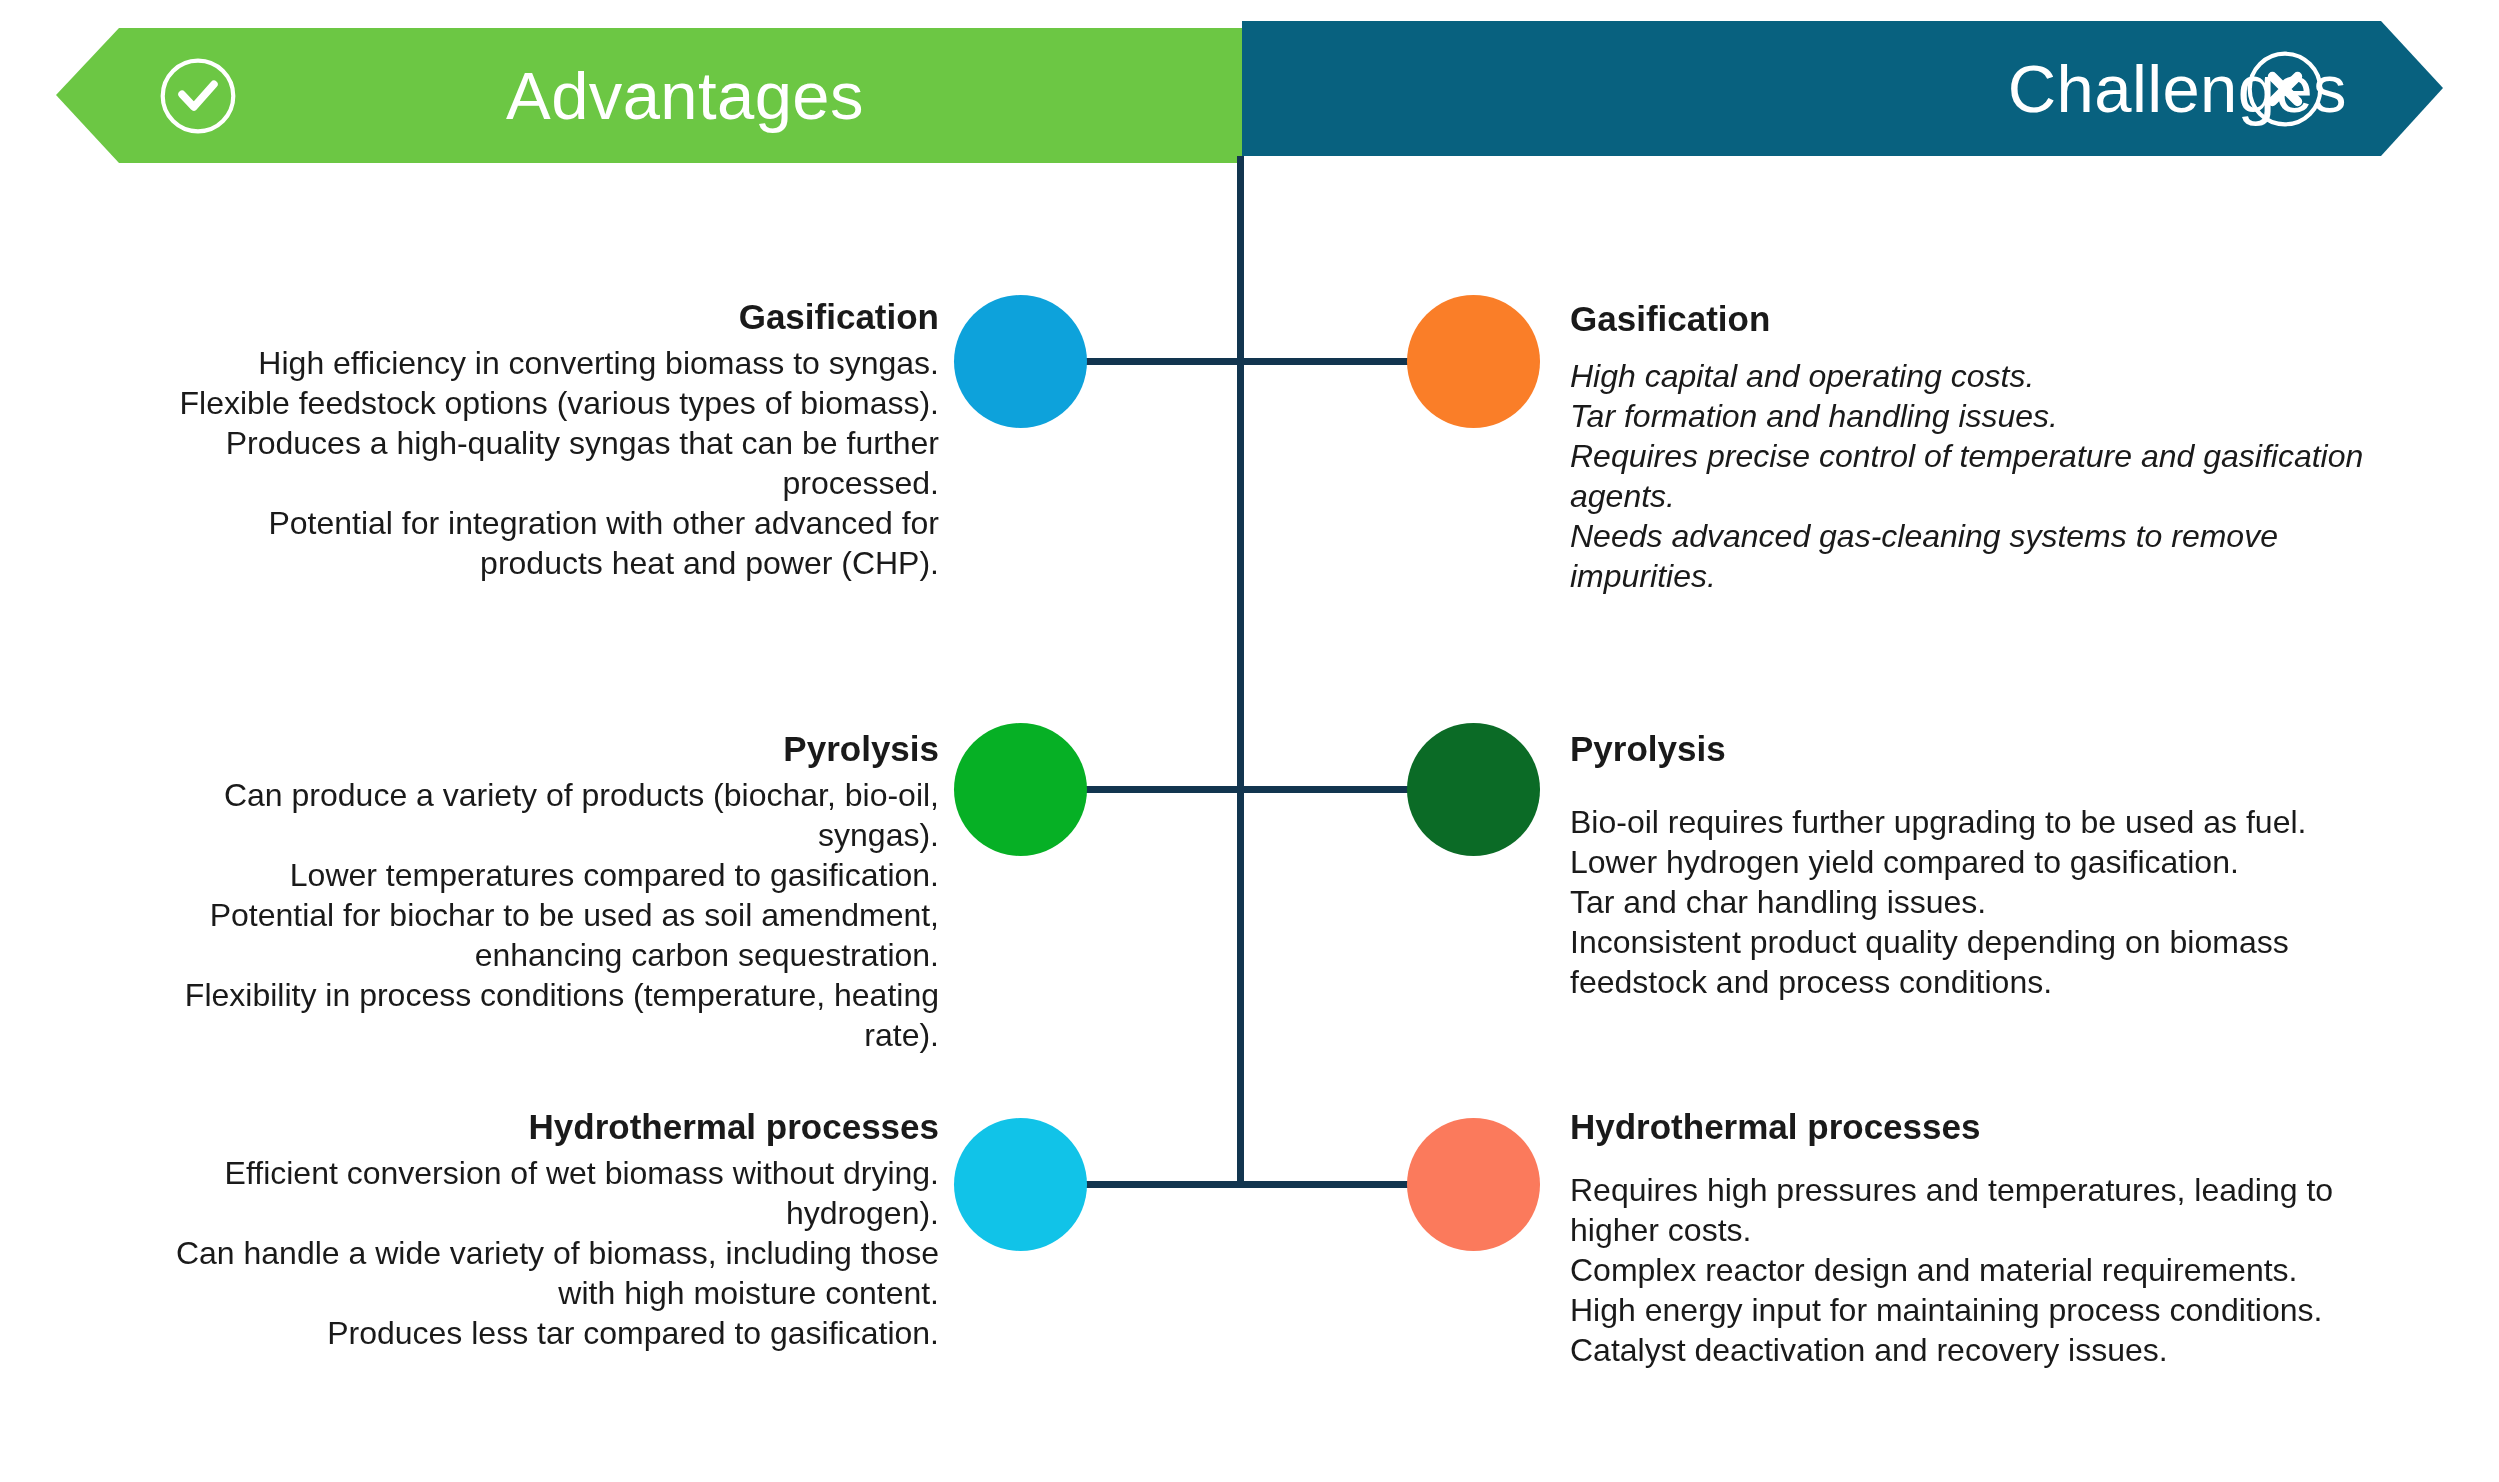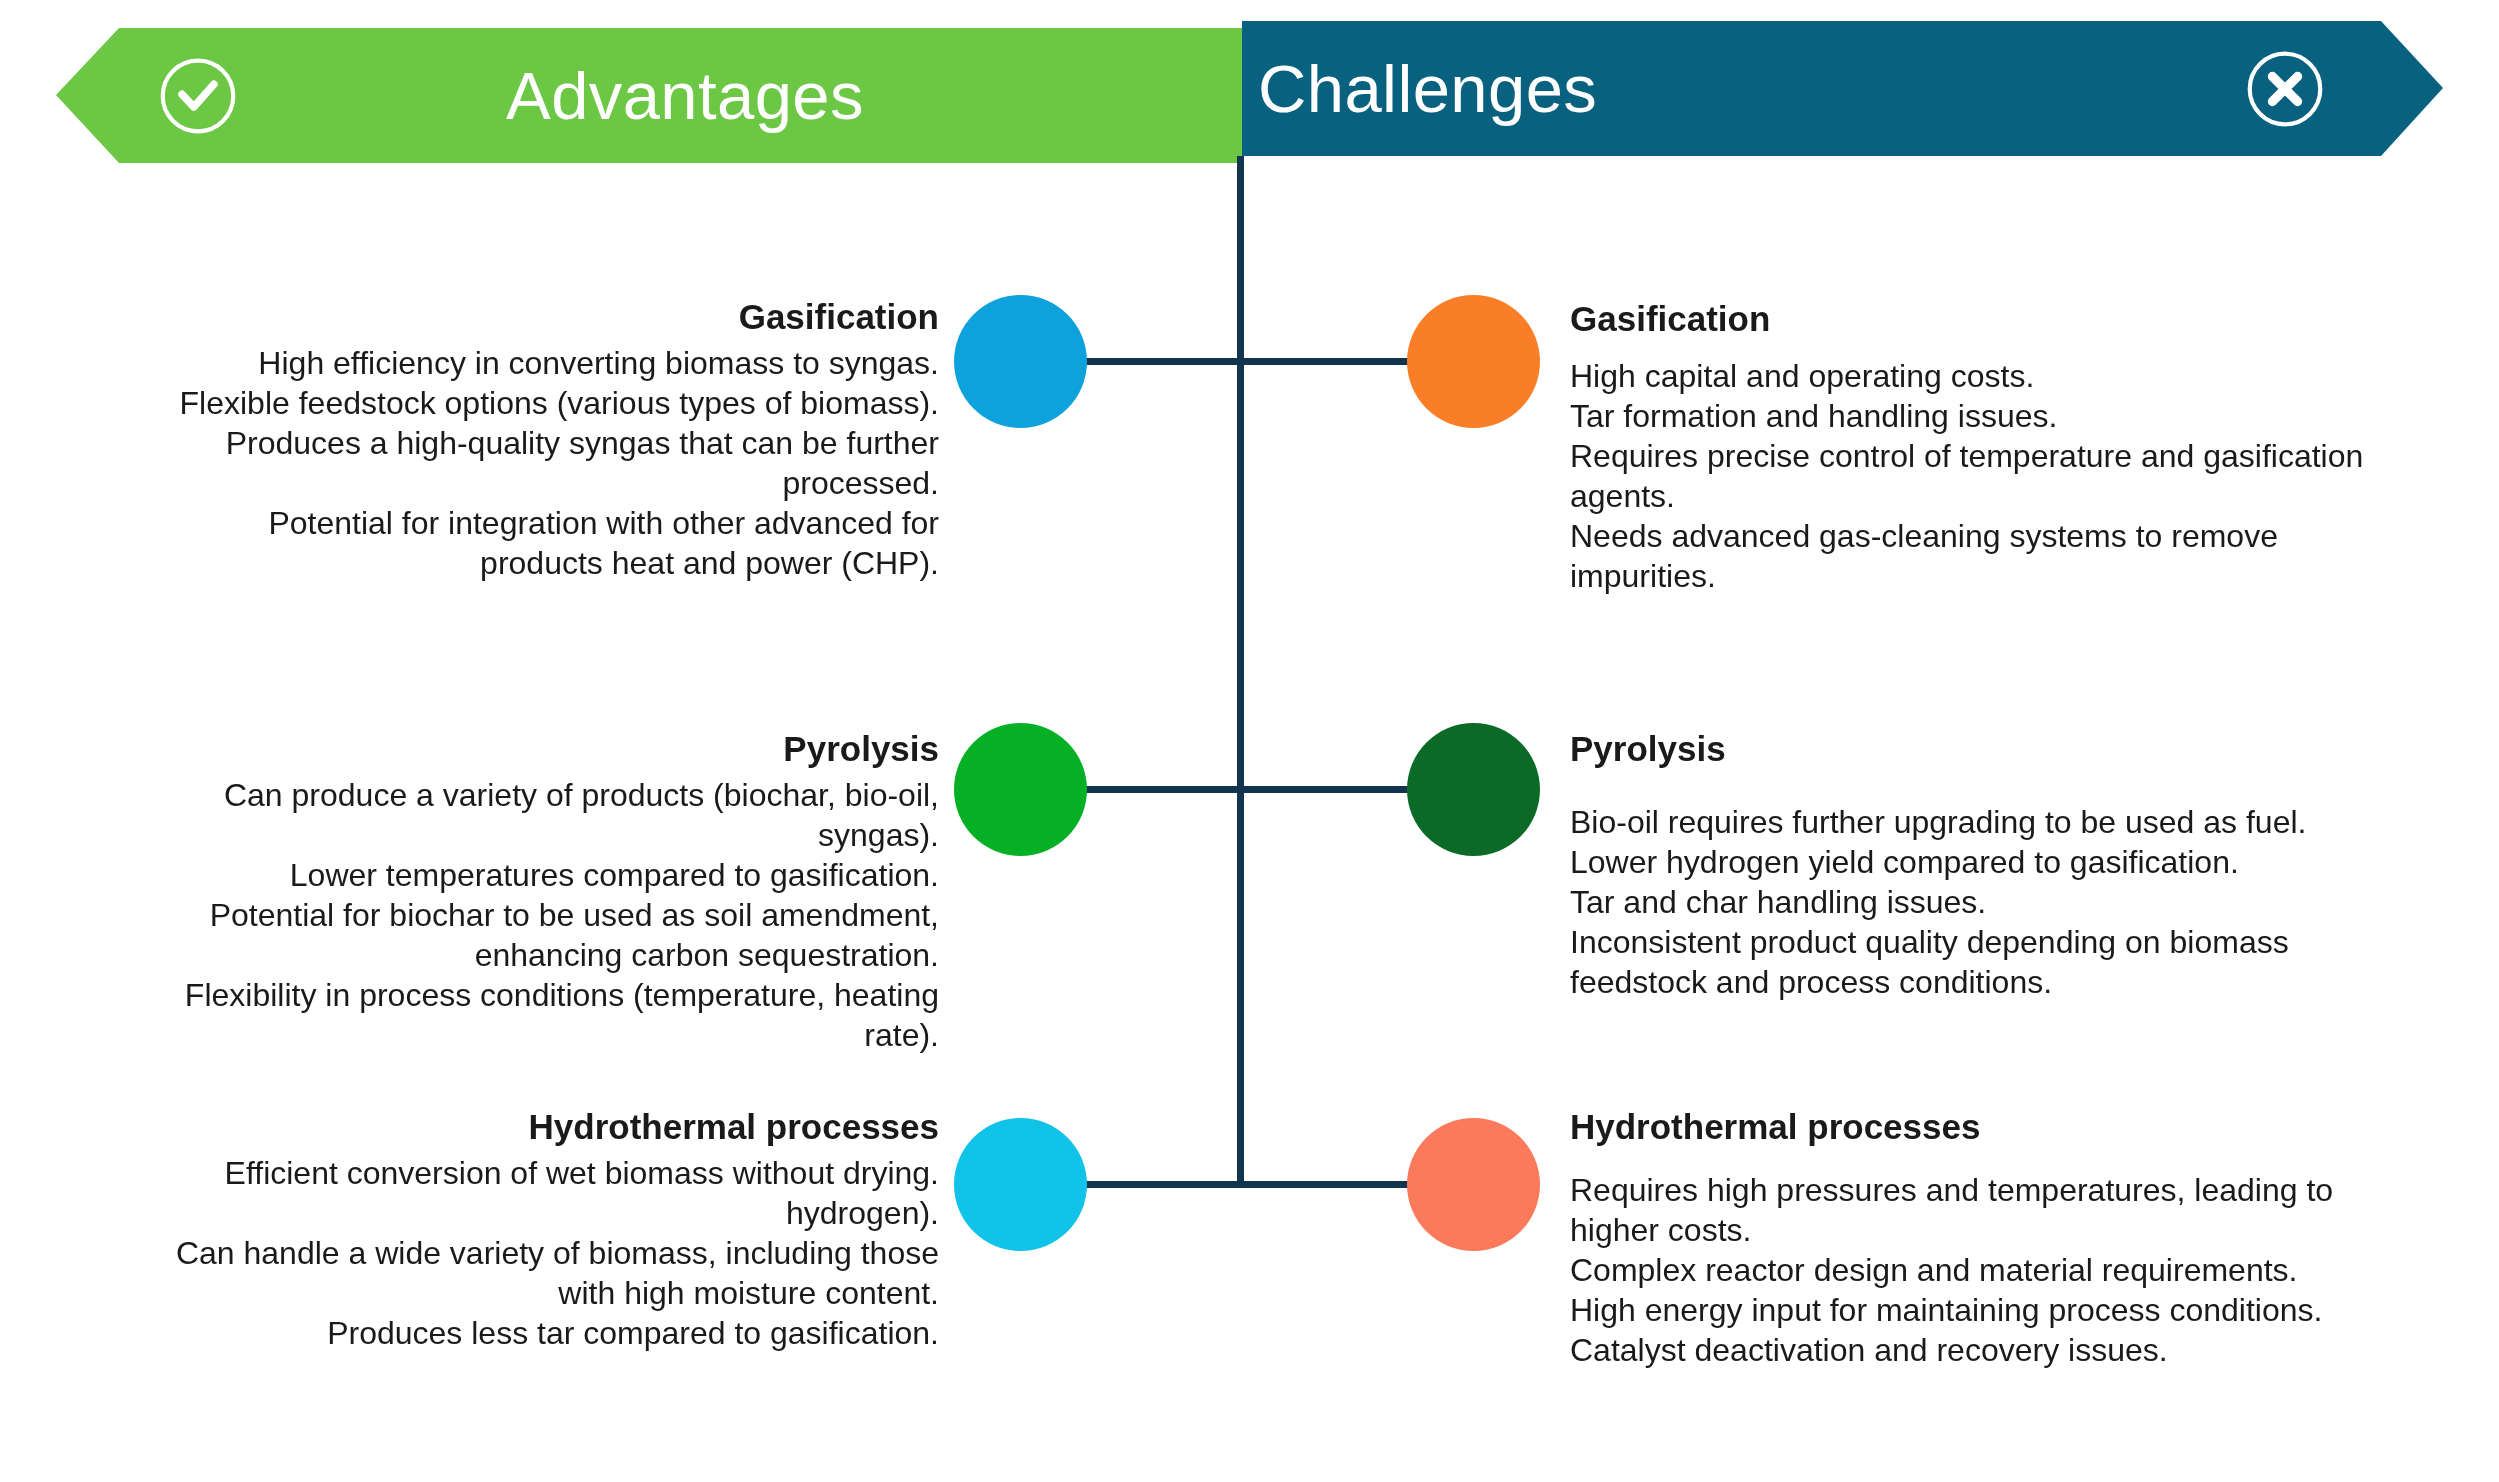--- a/index.html
+++ b/index.html
@@ -55,23 +55,23 @@
   }
   .banner-left .banner-title {
     position: absolute;
     left: 0;
     right: 0;
     text-align: center;
     margin-left: 72px;
   }
   .banner-right .banner-title {
     position: absolute;
-    left: 16px;
+    left: 4px;
     right: 0;
-    text-align: left;
+    text-align: right;
     margin-right: 96px;
   }
   .hdr-icon {
     position: absolute;
     top: 50%;
     transform: translateY(-50%);
     width: 84px;
     height: 84px;
   }
   .hdr-icon.left-icon { left: 100px; }
@@ -169,21 +169,21 @@
     <span class="ln">Flexible feedstock options (various types of biomass).</span>
     <span class="ln">Produces a high-quality syngas that can be further</span>
     <span class="ln">processed.</span>
     <span class="ln">Potential for integration with other advanced for</span>
     <span class="ln">products heat and power (CHP).</span>
   </div>
 </div>
 
 <div class="chl-block" style="top:299px;">
   <div class="blk-title">Gasification</div>
-  <div class="blk-body" style="margin-top:17.7px;">
+  <div class="blk-body" style="margin-top:17.7px;font-style:italic;">
     <span class="ln">High capital and operating costs.</span>
     <span class="ln">Tar formation and handling issues.</span>
     <span class="ln">Requires precise control of temperature and gasification</span>
     <span class="ln">agents.</span>
     <span class="ln">Needs advanced gas-cleaning systems to remove</span>
     <span class="ln">impurities.</span>
   </div>
 </div>
 
 <div class="node-circle" style="left:954px; top:723px; width:133px; height:133px; background:#06B025;"></div>

